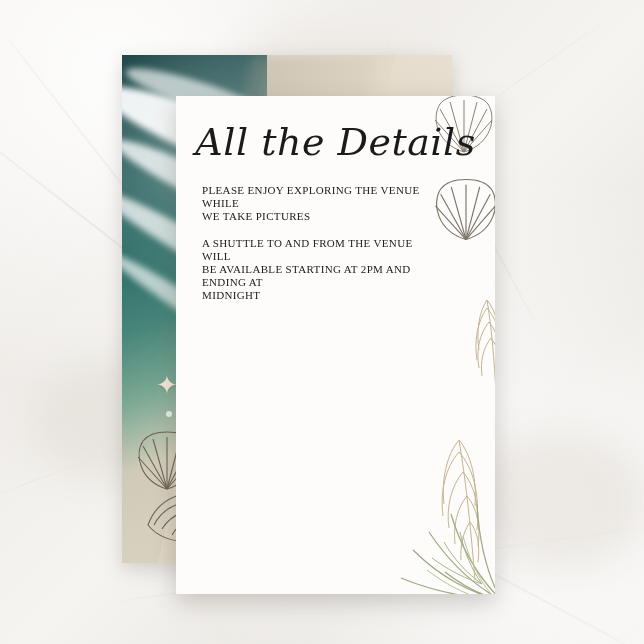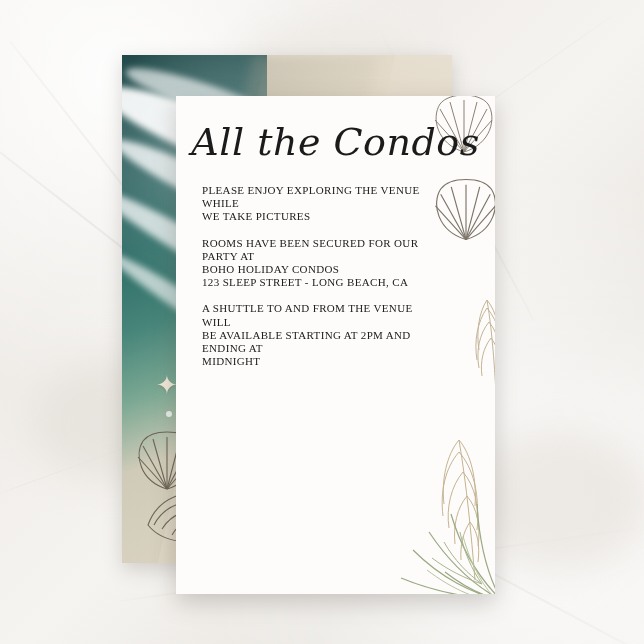--- a/index.html
+++ b/index.html
@@ -334,28 +334,25 @@
       <div class="deco" style="left:250px; bottom:8px;">
         <svg width="60" height="74" viewBox="0 0 60 74">
           <g fill="none" stroke="#a9b58f" stroke-width="1">
             <path d="M56 72 C42 62 28 48 18 30"></path>
             <path d="M56 72 C46 58 38 40 34 20"></path>
             <path d="M56 72 C38 66 22 58 6 46"></path>
           </g>
         </svg>
       </div>
 
-      <div class="headline">All the Condos</div>
+      <div class="headline">All the Details</div>
 
       <div class="body-block">
         <p class="para">Please enjoy exploring the venue while
 we take pictures</p>
-        <p class="para">Rooms have been secured for our party at
-Boho Holiday Condos
-123 Sleep Street - Long Beach, CA</p>
         <p class="para">A shuttle to and from the venue will
 be available starting at 2PM and ending at
 midnight</p>
 
       </div>
 
     </div>
   </div>
 
 </div>

